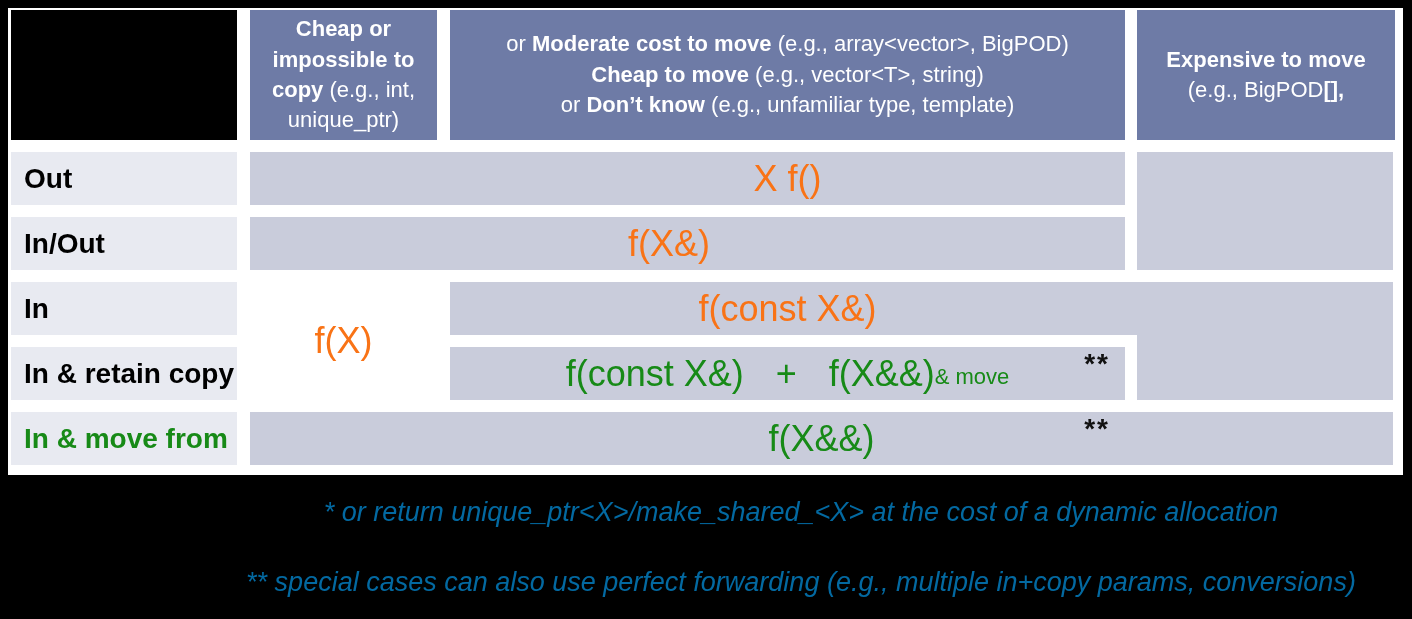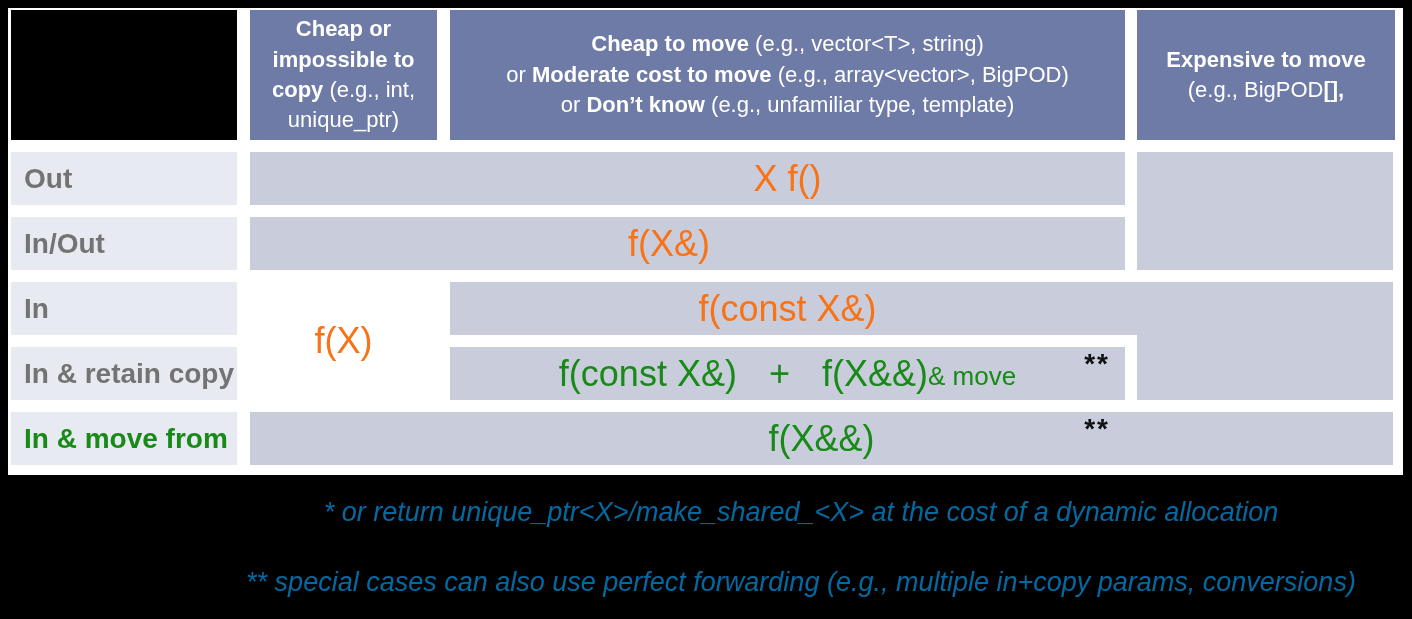--- a/index.html
+++ b/index.html
@@ -18,31 +18,31 @@
     text-align:center;
   }
   .hdr b{font-weight:bold;}
   .hdr1{left:250px;top:10px;width:187px;height:130px;padding:0 21px;box-sizing:border-box;}
   .hdr2{left:450px;top:10px;width:675px;height:130px;}
   .hdr3{left:1137px;top:10px;width:258px;height:130px;}
 
   .rowlabel{
     left:11px;width:226px;height:53px;background:#e8eaf1;
     display:flex;align-items:center;padding-left:13px;box-sizing:border-box;
-    font-weight:bold;font-size:28px;color:#737373;
+    font-weight:bold;font-size:28px;color:#000000;
   }
   .rowlabel.green{color:#178a17;}
 
   .cell{background:#c9ccdb;}
   .codetext{
     display:flex;align-items:center;justify-content:center;
     font-size:36px;color:#f97316;background:transparent;
   }
   .green-code{color:#178a17;}
-  .small-code{font-size:26px;margin-left:0;padding-top:6px;}
+  .small-code{font-size:22px;margin-left:0;padding-top:6px;}
   .plus{margin:0 32px;}
   .stars{
     position:absolute;top:1px;font-size:28px;font-weight:600;color:#111;
     letter-spacing:2px;
   }
   .footnote{
     left:190px;width:1222px;text-align:center;
     font-style:italic;font-size:27px;color:#0369a1;background:transparent;
   }
 </style>
@@ -50,22 +50,22 @@
 <body>
 
 <div class="abs paper"></div>
 <div class="abs corner"></div>
 
 <div class="abs hdr hdr1">
   <div><b>Cheap or impossible to copy</b><span> (e.g., int, unique_ptr)</span></div>
 </div>
 
 <div class="abs hdr hdr2">
+  <div><span>or </span><b>Moderate cost to move</b><span> (e.g., array&lt;vector&gt;, BigPOD)</span></div>
   <div><span></span><b>Cheap to move</b><span> (e.g., vector&lt;T&gt;, string)</span></div>
-  <div><span>or </span><b>Moderate cost to move</b><span> (e.g., array&lt;vector&gt;, BigPOD)</span></div>
   <div><span>or </span><b>Don’t know</b><span> (e.g., unfamiliar type, template)</span></div>
 </div>
 
 <div class="abs hdr hdr3">
   <div><b>Expensive to move</b></div>
   <div><span>(e.g., BigPOD</span><b>[],</b></div>
 </div>
 
 <div class="abs rowlabel" style="top:152px;">
     <span>Out</span>

